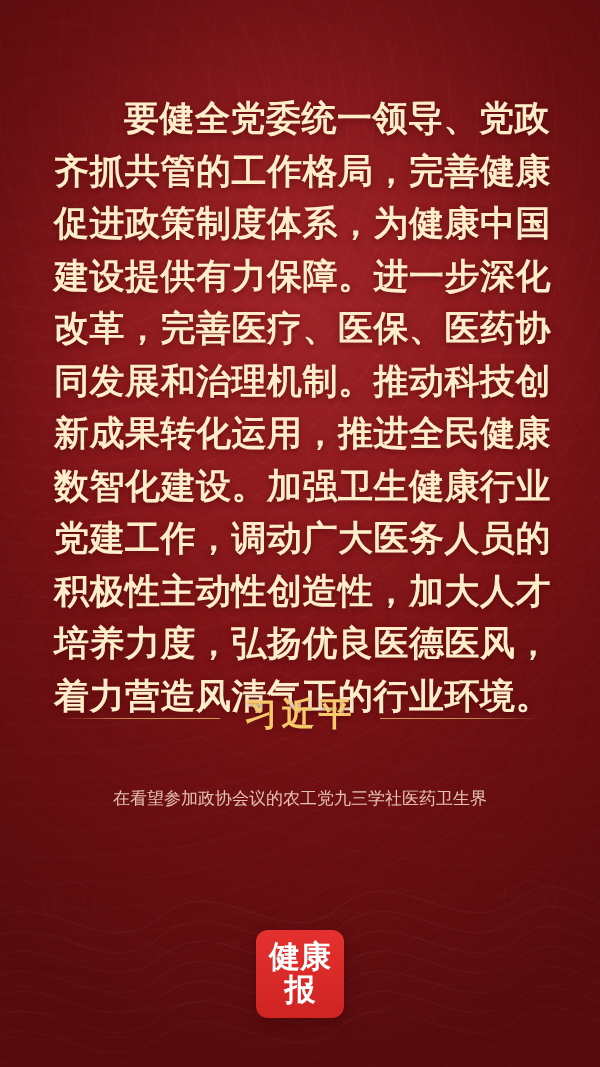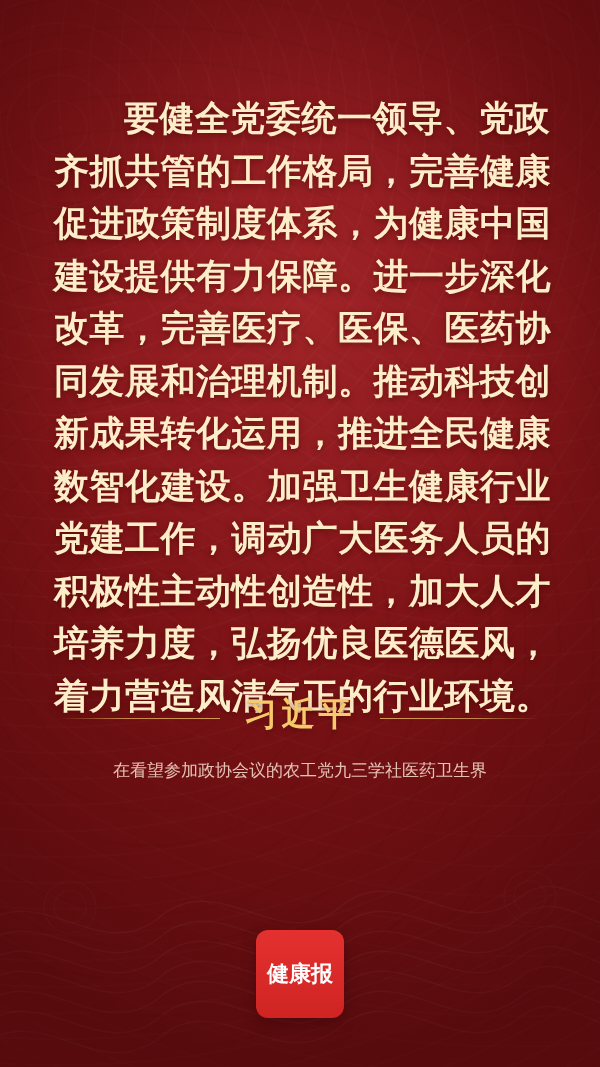--- a/index.html
+++ b/index.html
@@ -96,21 +96,21 @@
   .rule.left { left: 60px; width: 160px; }
   .rule.right {
     left: 380px; width: 160px;
     background: linear-gradient(270deg, rgba(246,201,106,0) 0%, rgba(246,201,106,0.65) 40%, rgba(246,201,106,0.75) 100%);
   }
 
   .caption {
     position: absolute;
     left: 40px;
     right: 40px;
-    top: 756px;
+    top: 784px;
     text-align: center;
     color: #f0cfc2;
     font-size: 17px;
     line-height: 1.75;
     opacity: .92;
   }
   .caption .date { display: block; }
 
   .logo {
     position: absolute;
@@ -121,21 +121,21 @@
     height: 88px;
     border-radius: 12px;
     background: linear-gradient(180deg, #e4312f 0%, #cf2423 100%);
     box-shadow: 0 4px 14px rgba(50,4,6,0.45);
     display: flex;
     align-items: center;
     justify-content: center;
   }
   .logo-text {
     color: #ffffff;
-    font-size: 22px;
+    font-size: 31px;
     font-weight: 700;
     letter-spacing: 0px;
     line-height: 1.05;
     text-align: center;
     font-family: "Liberation Sans", "DejaVu Sans", sans-serif;
   }
 </style>
 </head>
 <body>
 

